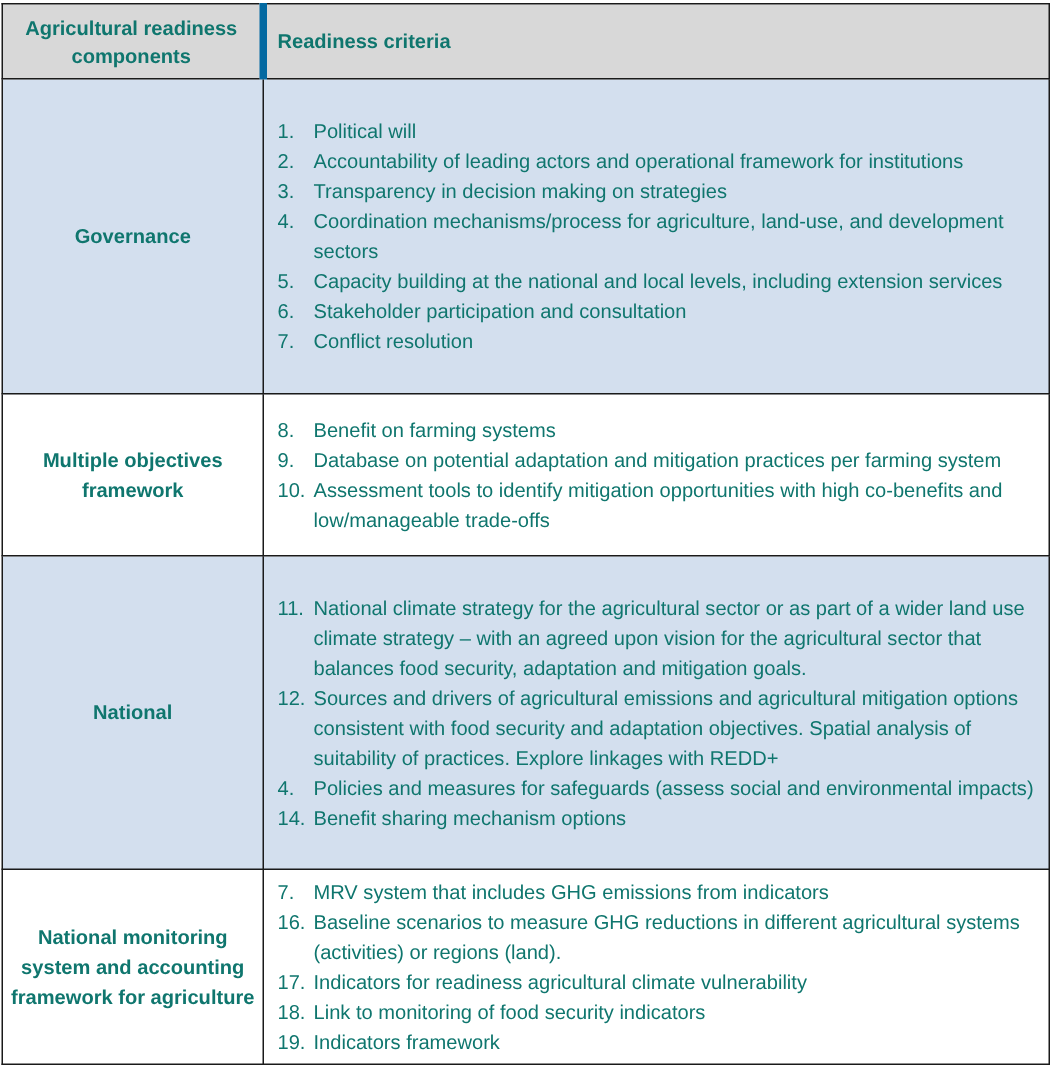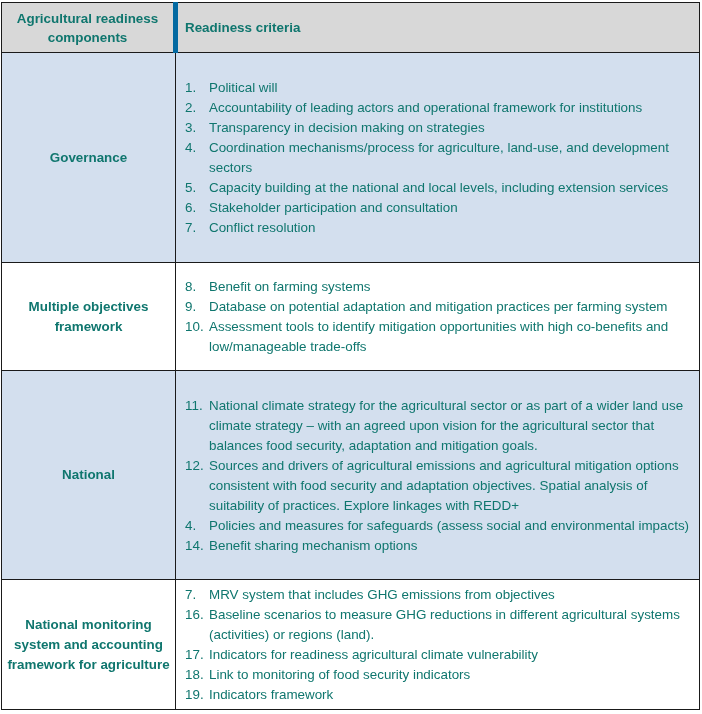--- a/index.html
+++ b/index.html
@@ -97,21 +97,21 @@
           <li><span class="num">4.</span><span>Policies and measures for safeguards (assess social and environmental impacts)</span></li>
           <li><span class="num">14.</span><span>Benefit sharing mechanism options</span></li>
         </ol>
       </td>
     </tr>
 
     <tr class="row-white" style="height:130px;">
       <td class="comp">National monitoring system and accounting framework for agriculture</td>
       <td class="crit-cell">
         <ol class="crit">
-          <li><span class="num">7.</span><span>MRV system that includes GHG emissions from objectives</span></li>
+          <li><span class="num">7.</span><span>MRV system that includes GHG emissions from indicators</span></li>
           <li><span class="num">16.</span><span>Baseline scenarios to measure GHG reductions in different agricultural systems (activities) or regions (land).</span></li>
           <li><span class="num">17.</span><span>Indicators for readiness agricultural climate vulnerability</span></li>
           <li><span class="num">18.</span><span>Link to monitoring of food security indicators</span></li>
           <li><span class="num">19.</span><span>Indicators framework</span></li>
         </ol>
       </td>
     </tr>
   </tbody>
 </table>
 

